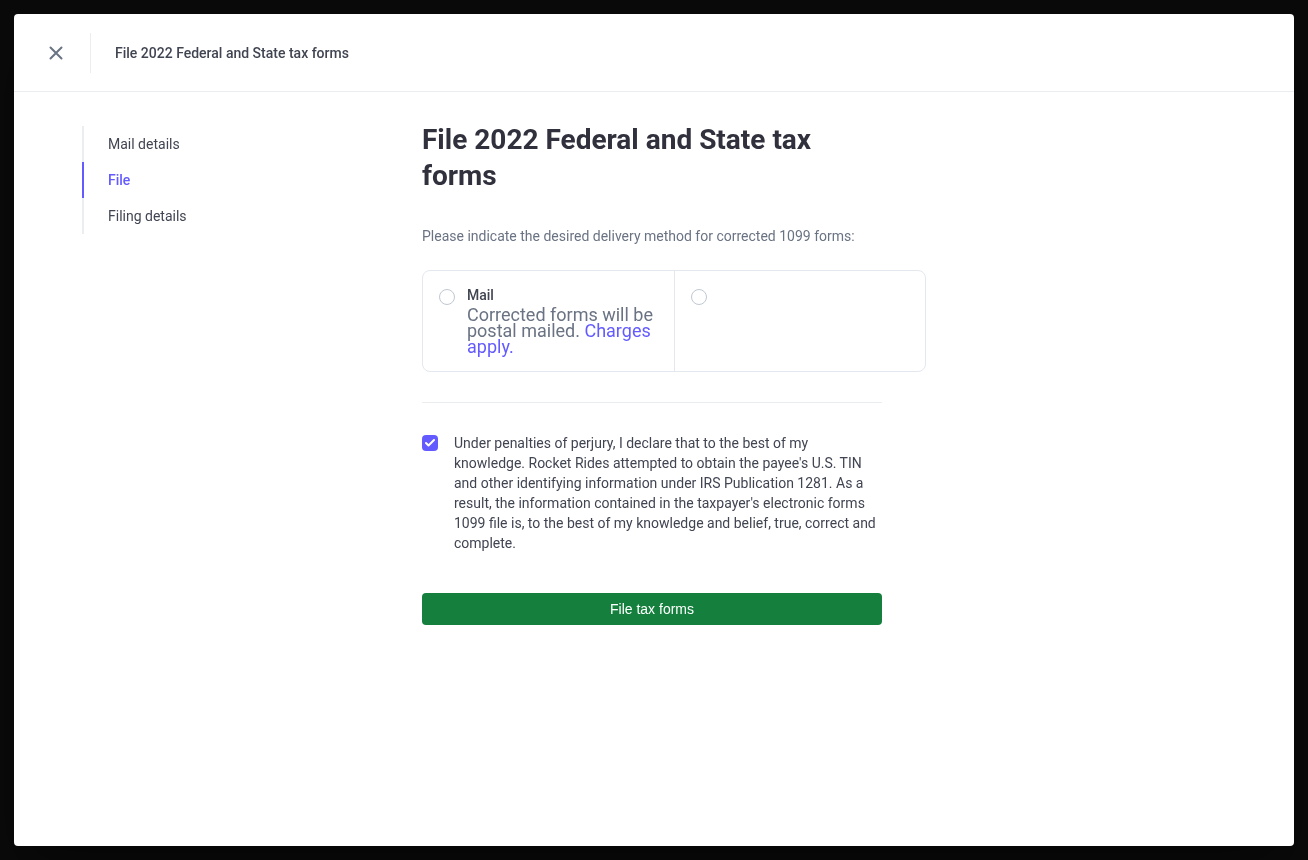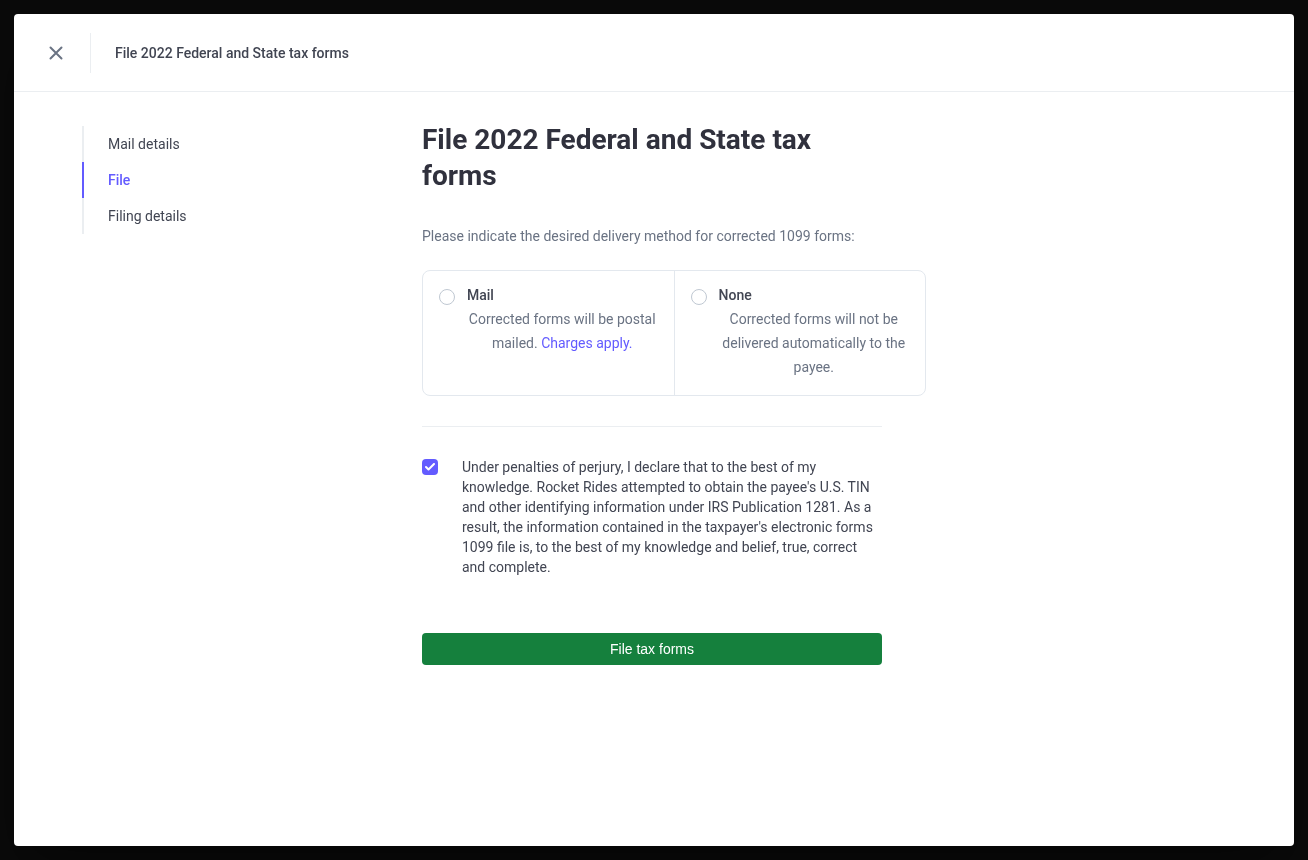--- a/index.html
+++ b/index.html
@@ -117,40 +117,39 @@
       margin-top: 2px;
     }
     .option-body { flex: 1; }
     .option-title {
       font-size: 14px;
       font-weight: 500;
       color: #414552;
       margin-bottom: 4px;
     }
     .option-desc {
-      font-size: 14px;
+      font-size: 18px;
       color: #6a7383;
-      line-height: 24px;
-      text-align: center;
+      line-height: 16px;
     }
     .link {
       color: #635bff;
       cursor: pointer;
     }
     .rule {
       height: 1px;
       background: #ebeef1;
       margin: 30px 0;
       width: 460px;
     }
     .declaration {
       display: flex;
-      gap: 24px;
+      gap: 16px;
       width: 460px;
-      margin-bottom: 56px;
+      margin-bottom: 40px;
     }
     .checkbox {
       width: 16px;
       height: 16px;
       background: #635bff;
       border-radius: 4px;
       flex-shrink: 0;
       margin-top: 2px;
       display: flex;
       align-items: center;
@@ -209,26 +208,20 @@
           <div class="radio"></div>
           <div class="option-body">
             <div class="option-title">Mail</div>
             <div class="option-desc">
               <span>Corrected forms will be postal mailed. </span><span class="link">Charges apply.</span>
             </div>
           </div>
         </div>
         <div class="option">
           <div class="radio"></div>
-          <div class="option-body">
-            <div class="option-title">None</div>
-            <div class="option-desc">
-              <span>Corrected forms will not be delivered automatically to the payee.</span>
-            </div>
-          </div>
         </div>
       </div>
 
       <div class="rule"></div>
 
       <div class="declaration">
         <div class="checkbox">
           <span>
             <svg width="10" height="8" viewBox="0 0 10 8" fill="none">
               <path d="M1 4 L3.5 6.5 L9 1" stroke="#ffffff" stroke-width="2" stroke-linecap="round" stroke-linejoin="round"></path>

